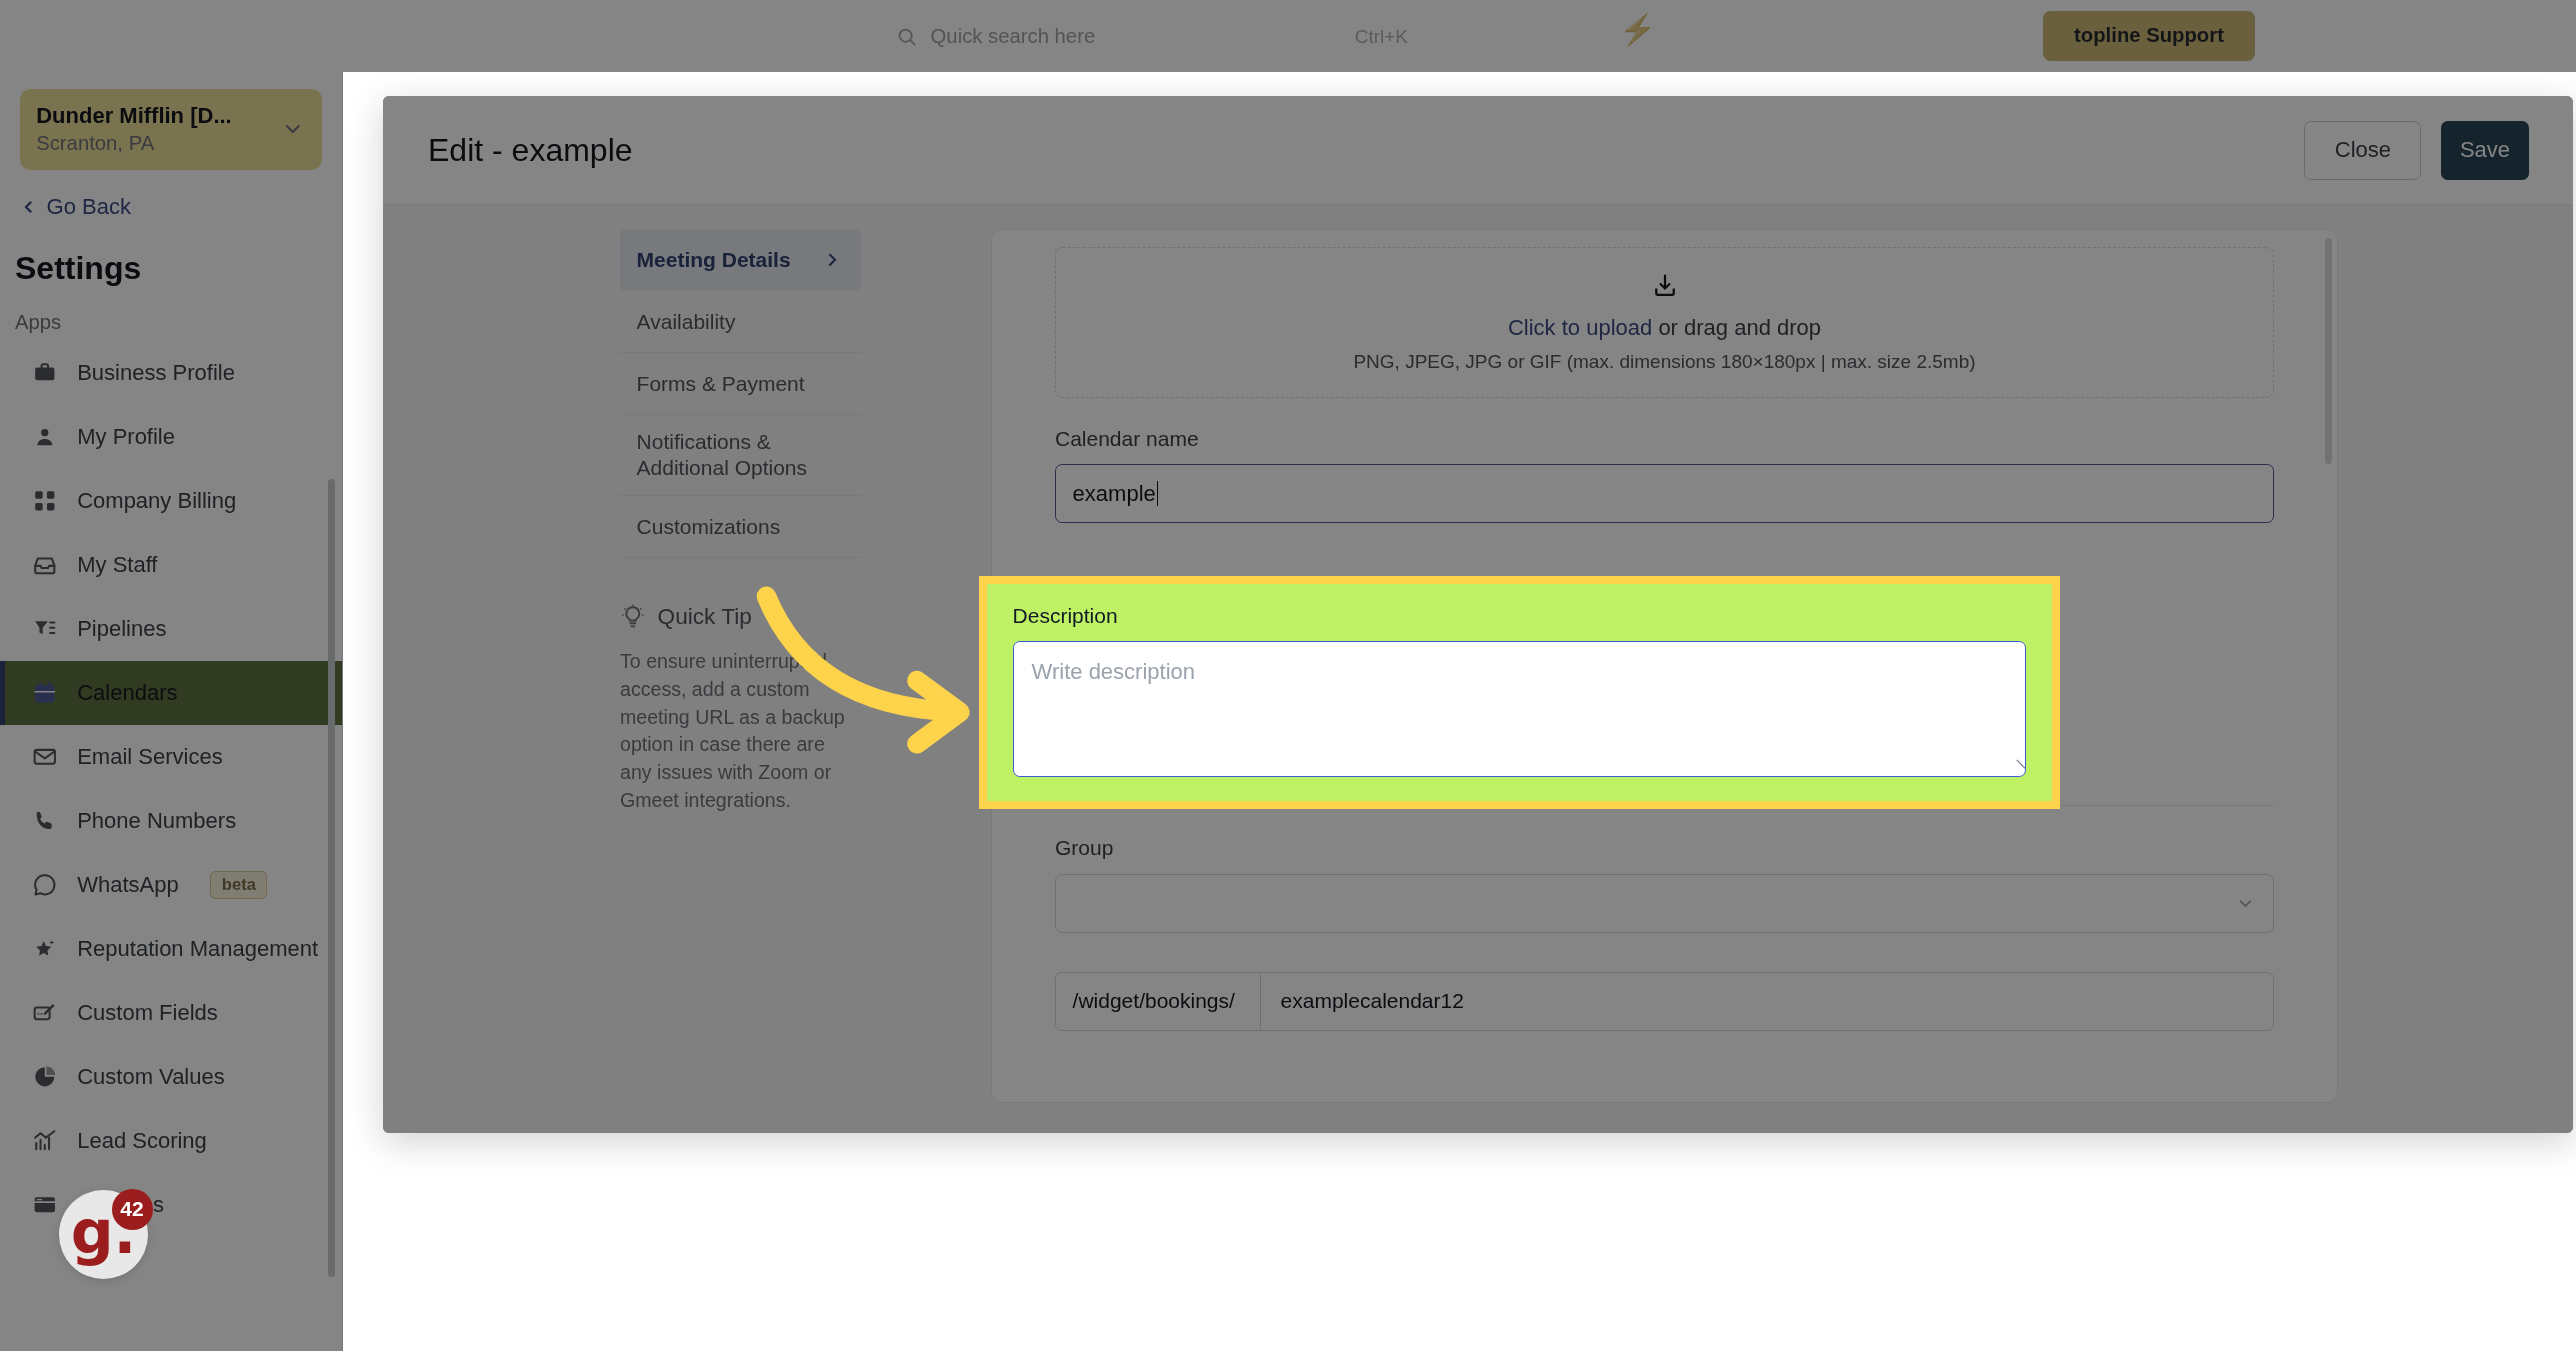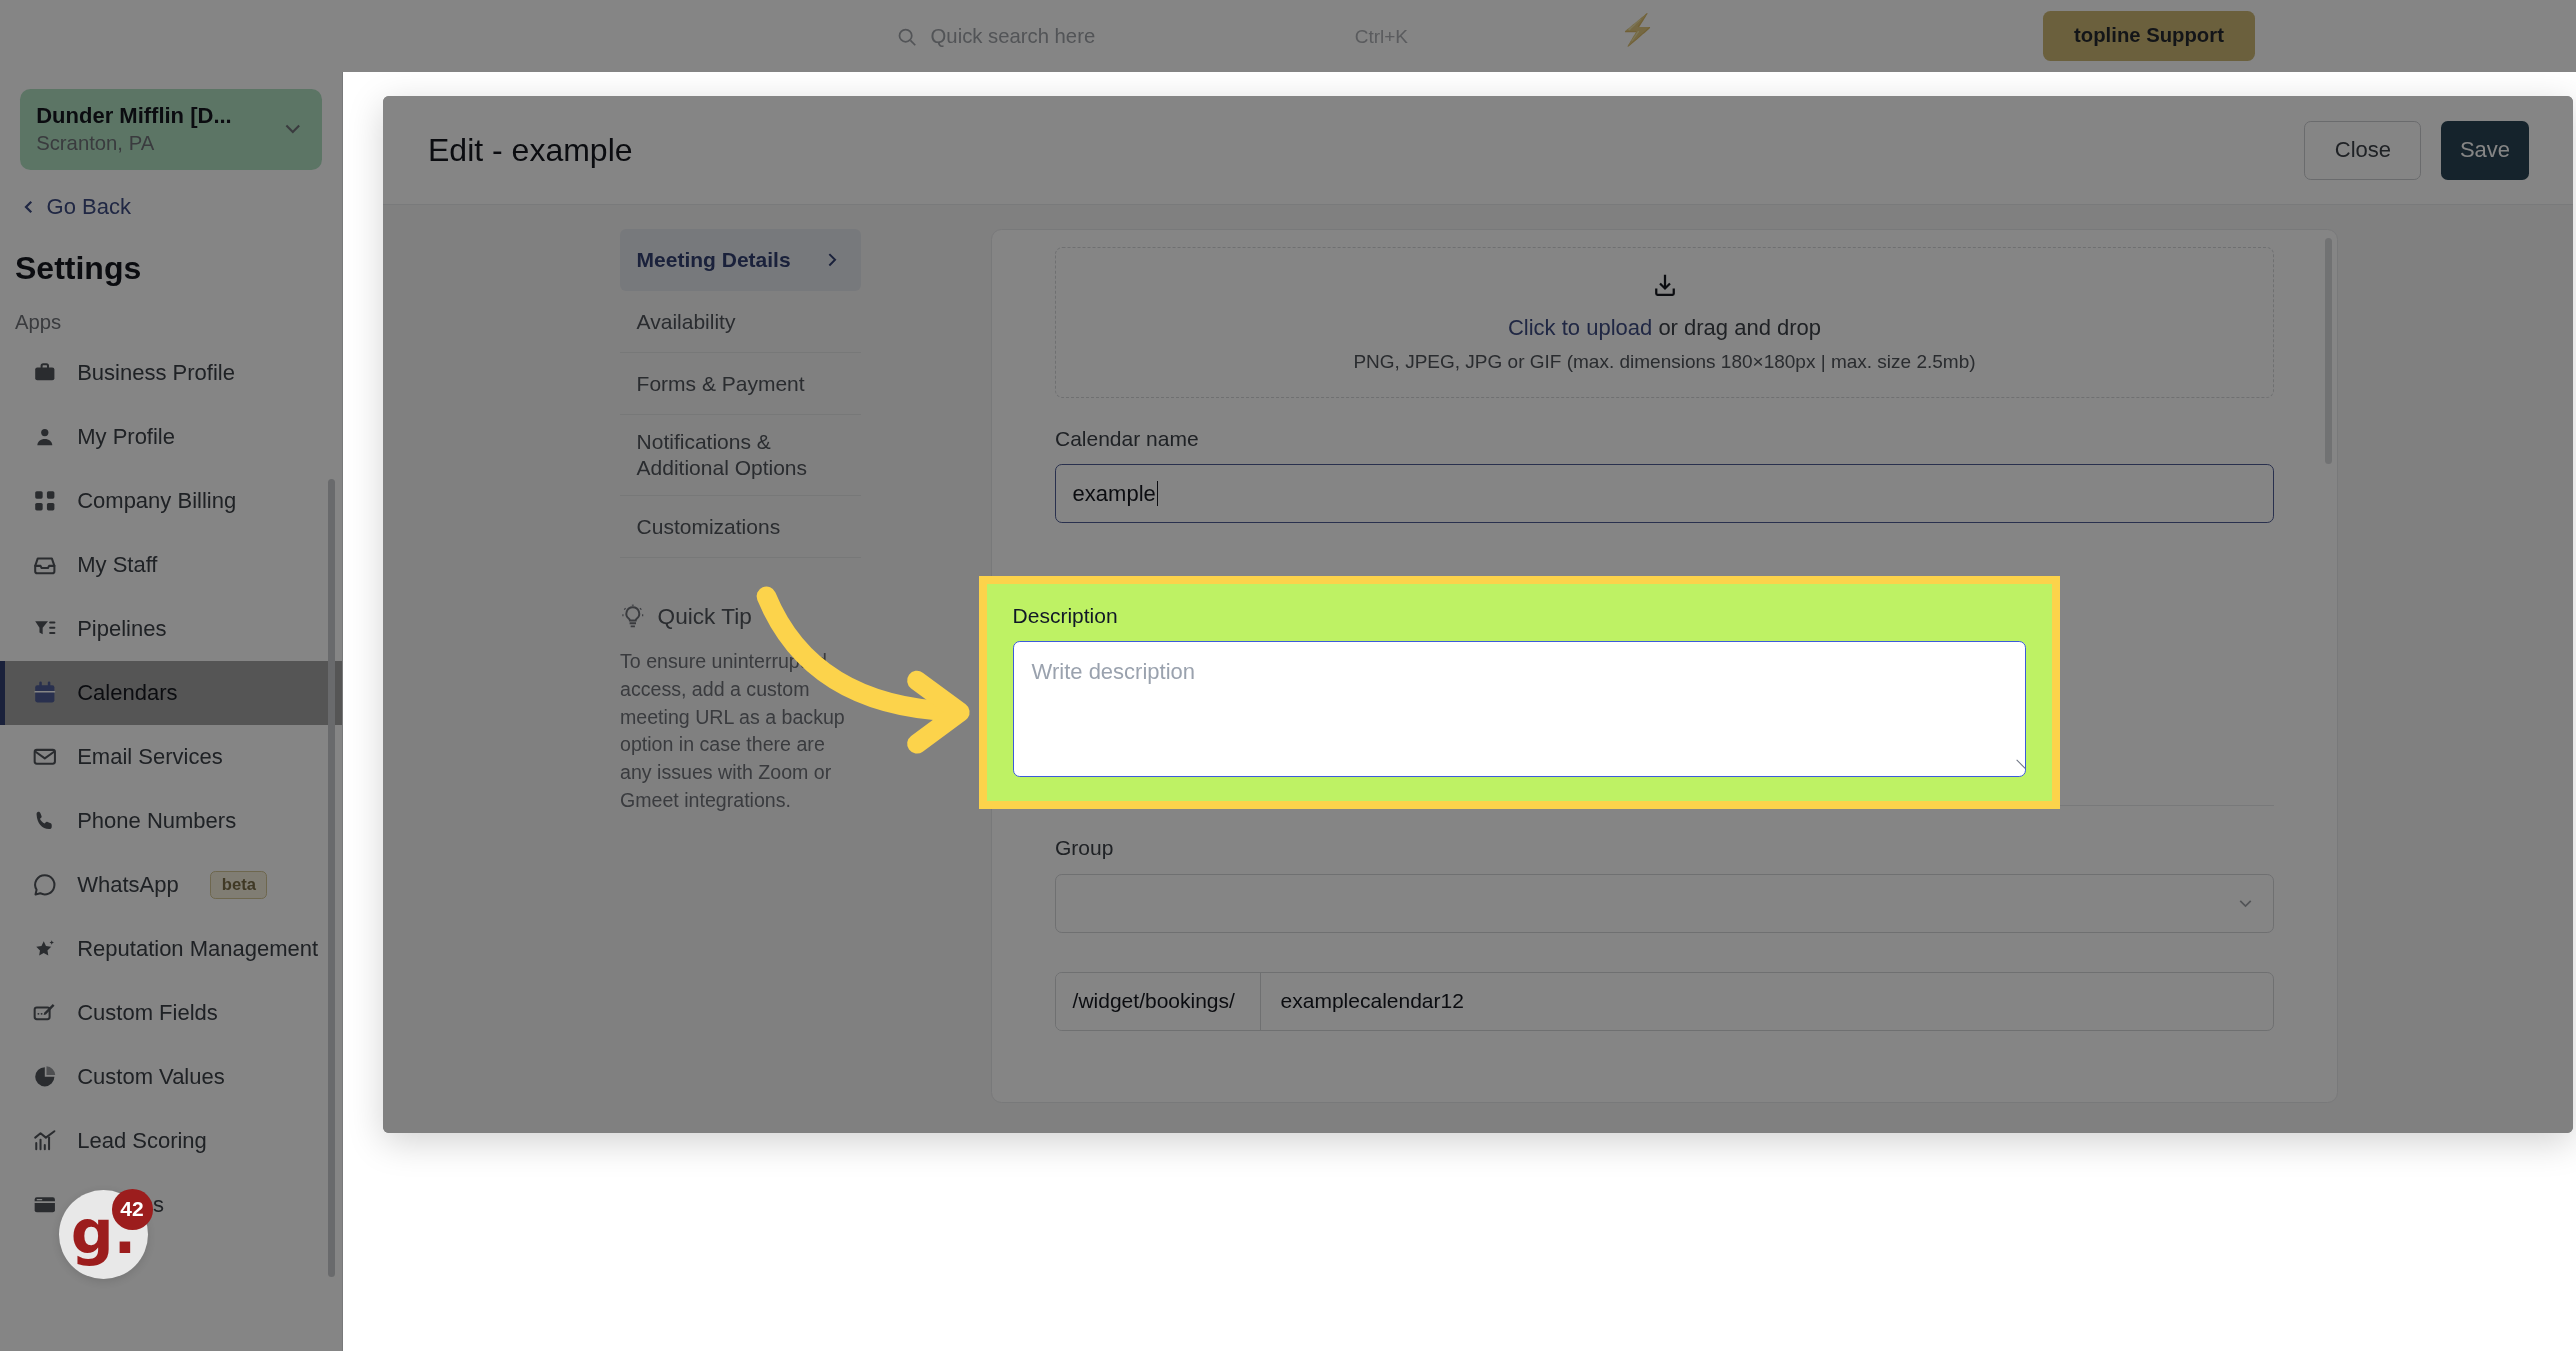--- a/index.html
+++ b/index.html
@@ -56,21 +56,21 @@
   #sidebar {
     position: absolute; left: 0; top: 72px;
     width: 343px; height: 1279px;
     background: #ffffff;
     border-right: 0.8px solid #e6e8ec;
     overflow: hidden;
   }
   #org-switch {
     margin: 16.6px 19.6px 0 19.6px;
     height: 81px; border-radius: 10.5px;
-    background: #86efac;
+    background: #fde047;
     padding: 13.6px 16.6px;
     display: flex; align-items: center; justify-content: space-between;
     cursor: pointer;
   }
   #org-switch .ocol { display: flex; flex-direction: column; gap: 3px; }
   #org-name { font-size: 22px; font-weight: 700; color: #111827; white-space: nowrap; }
   #org-loc { font-size: 20.3px; color: #6b7280; }
   #org-switch .chev { color: #6b7280; font-size: 22.6px; }
 
   #go-back {
@@ -91,21 +91,21 @@
   .nav-item {
     height: 64px; display: flex; align-items: center;
     gap: 19.6px; padding-left: 32px; cursor: pointer;
     position: relative;
   }
   .nav-item .ico {
     width: 25.6px; height: 25.6px; flex: none;
     color: #4b5563; display: block;
   }
   .nav-item .lbl { font-size: 22px; color: #374151; white-space: nowrap; }
-  .nav-item.active { background: #a3a3a3; }
+  .nav-item.active { background: #4d7c0f; }
   .nav-item.active::before {
     content: ""; position: absolute; left: 0; top: 0;
     width: 5.3px; height: 100%; background: #1f3fae;
   }
   .nav-item.active .lbl { color: #111827; }
   .nav-item.active .ico { color: #3b5bdb; }
   .beta-badge {
     margin-left: 12px;
     background: #fdf0c7; color: #8a6d1a;
     border: 0.8px solid #e5c75a;

